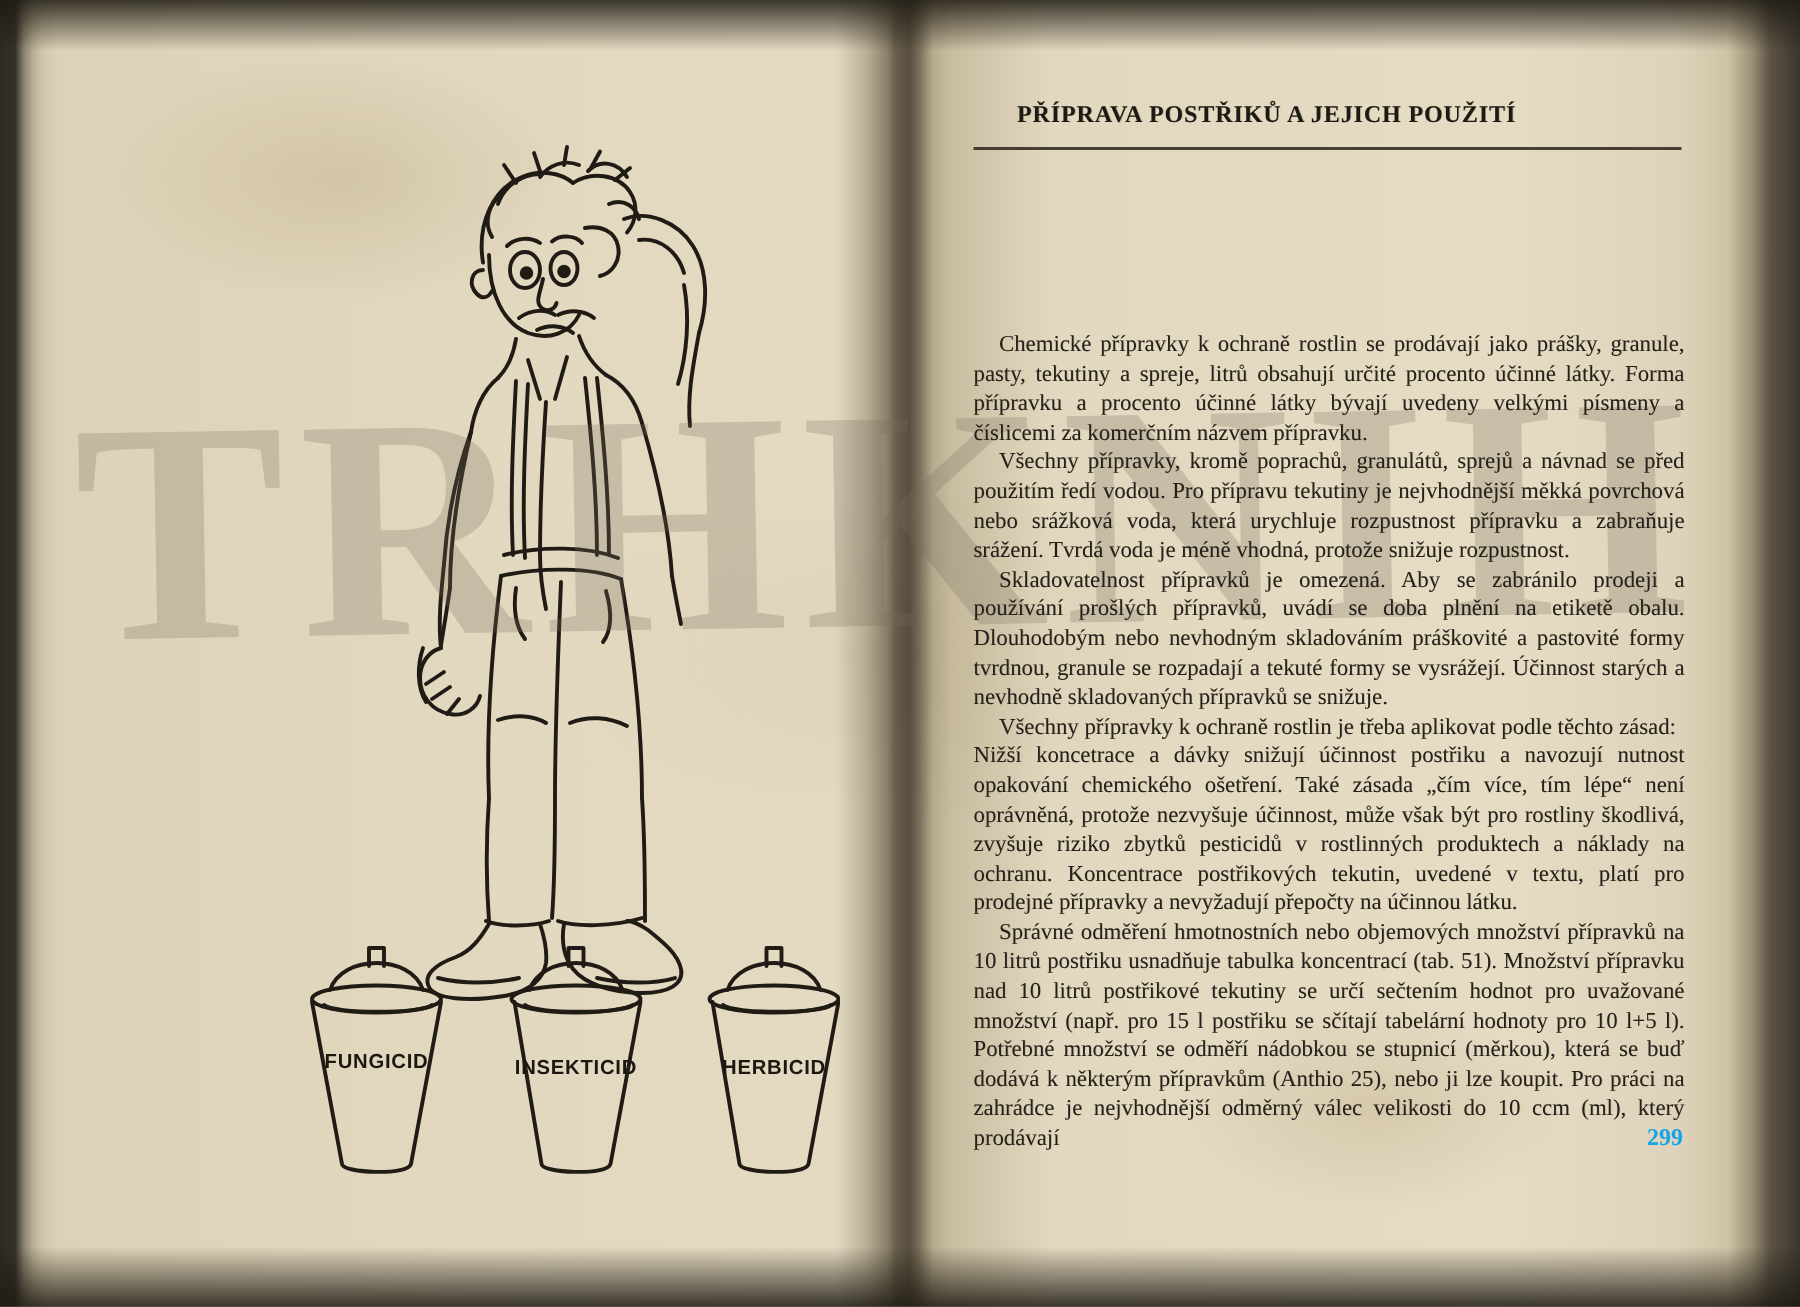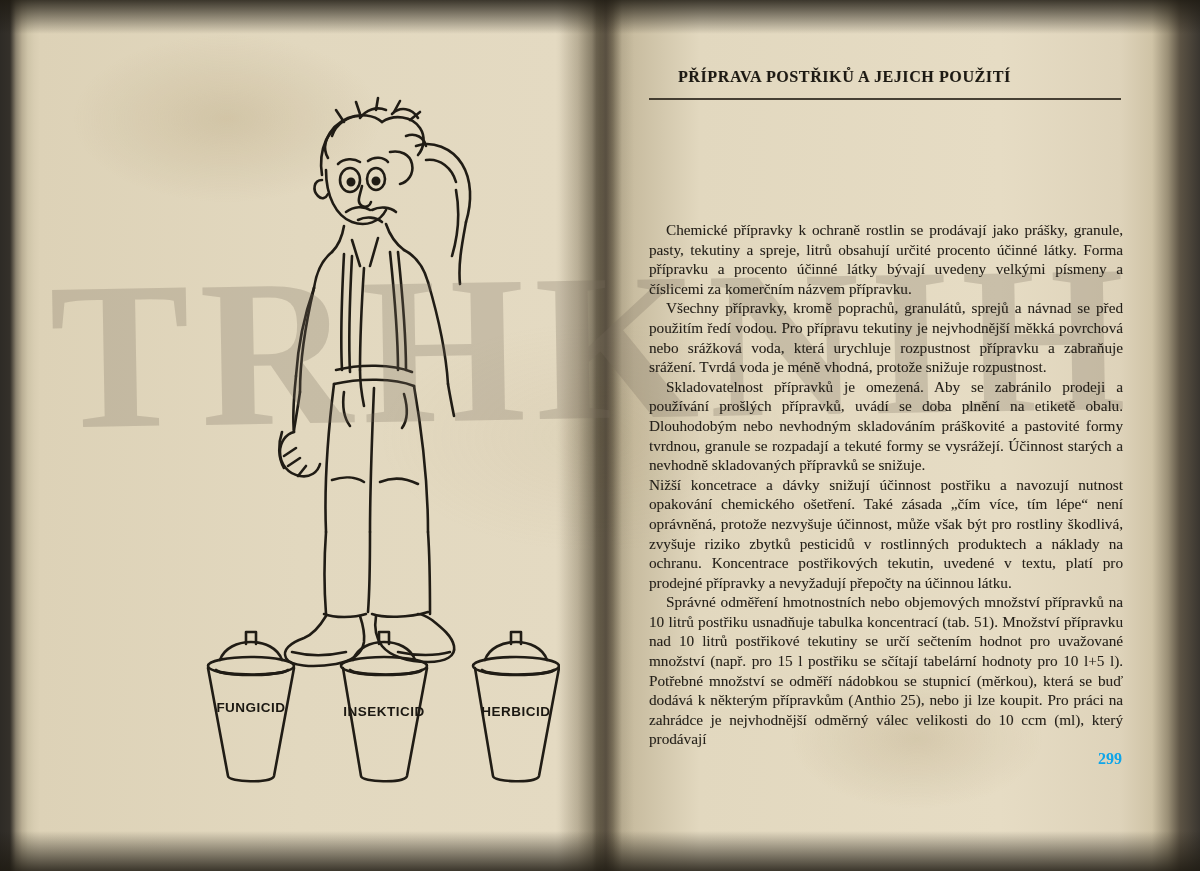--- a/index.html
+++ b/index.html
@@ -302,20 +302,21 @@
   <div class="watermark">TRHKNIH</div>
 
   <div class="right-page">
     <div class="chapter-title">PŘÍPRAVA POSTŘIKŮ A JEJICH POUŽITÍ</div>
     <div class="title-rule"></div>
 
     <div class="body-text">
       <p>Chemické přípravky k ochraně rostlin se prodávají jako prášky, granule, pasty, tekutiny a spreje, litrů obsahují určité procento účinné látky. Forma přípravku a procento účinné látky bývají uvedeny velkými písmeny a číslicemi za komerčním názvem přípravku.</p>
       <p>Všechny přípravky, kromě poprachů, granulátů, sprejů a návnad se před použitím ředí vodou. Pro přípravu tekutiny je nejvhodnější měkká povrchová nebo srážková voda, která urychluje rozpustnost přípravku a zabraňuje srážení. Tvrdá voda je méně vhodná, protože snižuje rozpustnost.</p>
       <p>Skladovatelnost přípravků je omezená. Aby se zabránilo prodeji a používání prošlých přípravků, uvádí se doba plnění na etiketě obalu. Dlouhodobým nebo nevhodným skladováním práškovité a pastovité formy tvrdnou, granule se rozpadají a tekuté formy se vysrážejí. Účinnost starých a nevhodně skladovaných přípravků se snižuje.</p>
+      <p>Všechny přípravky k ochraně rostlin je třeba aplikovat podle těchto zásad:</p>
       <p class="no-indent">Nižší koncetrace a dávky snižují účinnost postřiku a navozují nutnost opakování chemického ošetření. Také zásada „čím více, tím lépe“ není oprávněná, protože nezvyšuje účinnost, může však být pro rostliny škodlivá, zvyšuje riziko zbytků pesticidů v rostlinných produktech a náklady na ochranu. Koncentrace postřikových tekutin, uvedené v textu, platí pro prodejné přípravky a nevyžadují přepočty na účinnou látku.</p>
       <p>Správné odměření hmotnostních nebo objemových množství přípravků na 10 litrů postřiku usnadňuje tabulka koncentrací (tab. 51). Množství přípravku nad 10 litrů postřikové tekutiny se určí sečtením hodnot pro uvažované množství (např. pro 15 l postřiku se sčítají tabelární hodnoty pro 10 l+5 l). Potřebné množství se odměří nádobkou se stupnicí (měrkou), která se buď dodává k některým přípravkům (Anthio 25), nebo ji lze koupit. Pro práci na zahrádce je nejvhodnější odměrný válec velikosti do 10 ccm (ml), který prodávají</p>
     </div>
 
     <div class="page-number">299</div>
   </div>
 
   <div class="edge-top"></div>
   <div class="edge-bottom"></div>
 </div>

